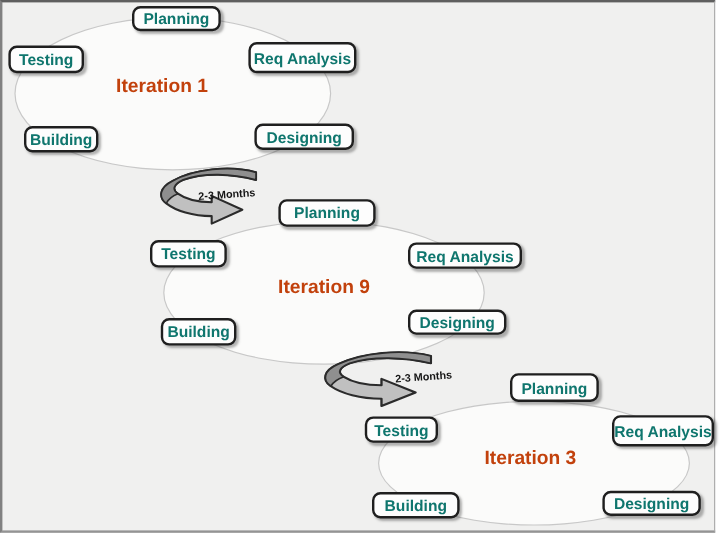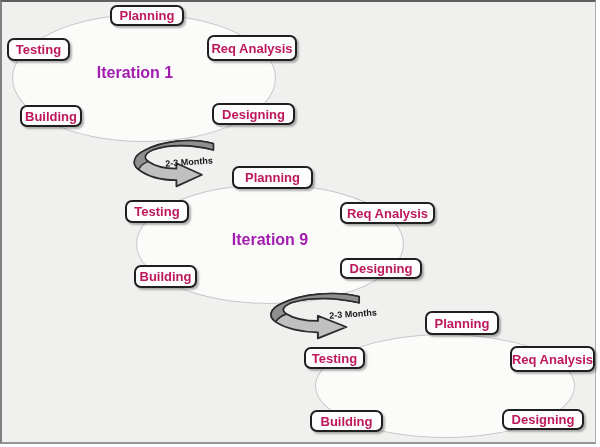--- a/index.html
+++ b/index.html
@@ -15,26 +15,26 @@
   }
   .ellipse {
     position:absolute; border:1.5px solid #c8c8c8; border-radius:50%;
     background:#fbfbfa; box-sizing:border-box;
   }
   .phase-box {
     position:absolute; box-sizing:border-box;
     background:#fdfdfd; border:2.5px solid #1f1f1f; border-radius:7px;
     box-shadow:2px 2px 2px rgba(40,40,40,0.35);
     display:flex; align-items:center; justify-content:center;
-    font-weight:bold; font-size:13px; color:#be185d; white-space:nowrap;
+    font-weight:bold; font-size:13px; color:#0f766e; white-space:nowrap;
   }
   .iter-label {
     position:absolute; width:150px; height:20px; transform:translate(-50%,-50%);
     display:flex; align-items:center; justify-content:center;
-    font-weight:bold; font-size:16px; color:#a21caf; white-space:nowrap;
+    font-weight:bold; font-size:16px; color:#c2410c; white-space:nowrap;
   }
   .arrow-svg { position:absolute; overflow:visible; }
   .arrow-label {
     position:absolute; transform:translate(-50%,-50%) rotate(-4deg);
     font-weight:bold; font-size:9px; color:#161616; white-space:nowrap;
   }
 </style>
 </head>
 <body>
 
@@ -77,15 +77,16 @@
     <div class="phase-box" style="left:338px; top:200px; width:95px; height:22px;">Req Analysis</div>
     <div class="phase-box" style="left:132px; top:263px; width:63px; height:23px;">Building</div>
     <div class="phase-box" style="left:338px; top:256px; width:82px; height:21px;">Designing</div>
     <div class="iter-label" style="left:268px; top:238px;">Iteration 9</div>
 
     <div class="phase-box" style="left:423px; top:309px; width:74px; height:24px;">Planning</div>
     <div class="phase-box" style="left:302px; top:345px; width:61px; height:22px;">Testing</div>
     <div class="phase-box" style="left:508px; top:344px; width:85px; height:26px;">Req Analysis</div>
     <div class="phase-box" style="left:308px; top:408px; width:73px; height:22px;">Building</div>
     <div class="phase-box" style="left:500px; top:407px; width:82px; height:21px;">Designing</div>
+    <div class="iter-label" style="left:440px; top:381px;">Iteration 3</div>
 
   </div>
 </div>
 
 </body></html>

